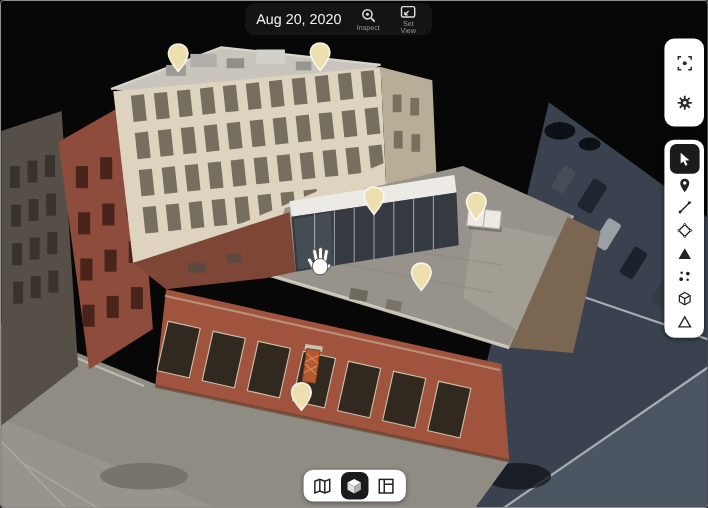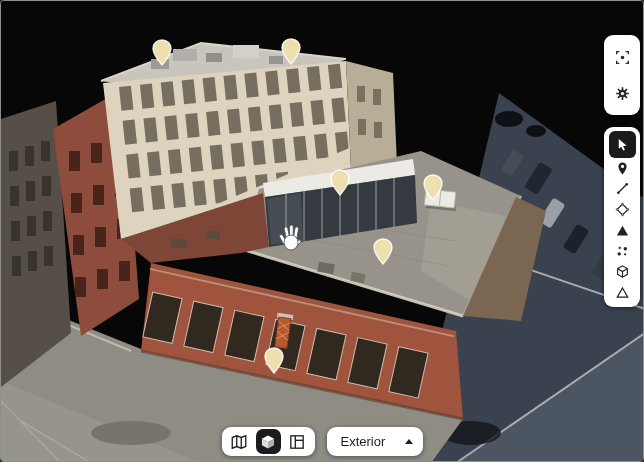--- a/index.html
+++ b/index.html
@@ -258,20 +258,38 @@
         <rect x="-10.5" y="-6" width="3.6" height="11" rx="1.8" transform="rotate(-28)"></rect>
         <rect x="-5.2" y="-10" width="3.6" height="13" rx="1.8" transform="rotate(-12)"></rect>
         <rect x="-1.4" y="-11" width="3.6" height="14" rx="1.8"></rect>
         <rect x="2.6" y="-10" width="3.6" height="13" rx="1.8" transform="rotate(10)"></rect>
         <rect x="8" y="-3" width="3.4" height="9" rx="1.7" transform="rotate(42)"></rect>
         <ellipse cx="0" cy="6.5" rx="7" ry="7.5"></ellipse>
       </g>
     </svg>
   </div>
 
+  <div class="topbar">
+    <div class="date">Aug 20, 2020</div>
+    <button class="tbtn">
+      <svg width="16" height="16" viewBox="0 0 16 16">
+        <circle cx="7" cy="7" r="4.2" fill="none" stroke="#ddd" stroke-width="1.4"></circle>
+        <circle cx="7" cy="7" r="1.4" fill="#ddd"></circle>
+        <line x1="10.2" y1="10.2" x2="13.6" y2="13.6" stroke="#ddd" stroke-width="1.6"></line>
+      </svg>
+      <span>Inspect</span>
+    </button>
+    <button class="tbtn">
+      <svg width="16" height="16" viewBox="0 0 16 16">
+        <rect x="2" y="3" width="12" height="9.5" rx="1.5" fill="none" stroke="#ddd" stroke-width="1.3"></rect>
+        <path d="M5 10.5 L8.5 7 M5 10.5 L5 7.8 M5 10.5 L7.7 10.5" stroke="#ddd" stroke-width="1.2" fill="none"></path>
+      </svg>
+      <span>Set View</span>
+    </button>
+  </div>
 
   <div class="panel panel-topright">
     <button class="ibtn">
       <svg width="17" height="17" viewBox="0 0 16 16">
         <g stroke="#2b2b2b" stroke-width="1.3" fill="none">
           <path d="M2.5 5 L2.5 2.5 L5 2.5"></path>
             <path d="M11 2.5 L13.5 2.5 L13.5 5"></path>
           <path d="M13.5 11 L13.5 13.5 L11 13.5"></path>
             <path d="M5 13.5 L2.5 13.5 L2.5 11"></path>
         </g>
@@ -362,19 +380,15 @@
         </svg>
       </button>
       <button class="vbtn">
         <svg width="18" height="18" viewBox="0 0 16 16">
           <rect x="2.5" y="2.5" width="11" height="11" fill="none" stroke="#222" stroke-width="1.2"></rect>
           <line x1="6.5" y1="2.5" x2="6.5" y2="13.5" stroke="#222" stroke-width="1.2"></line>
           <line x1="6.5" y1="6.5" x2="13.5" y2="6.5" stroke="#222" stroke-width="1.2"></line>
         </svg>
       </button>
     </div>
-    <div class="dropdown">
-      <span class="val">Exterior</span>
-      <span class="caret"></span>
-    </div>
   </div>
 
 </div>
 
 </body></html>

